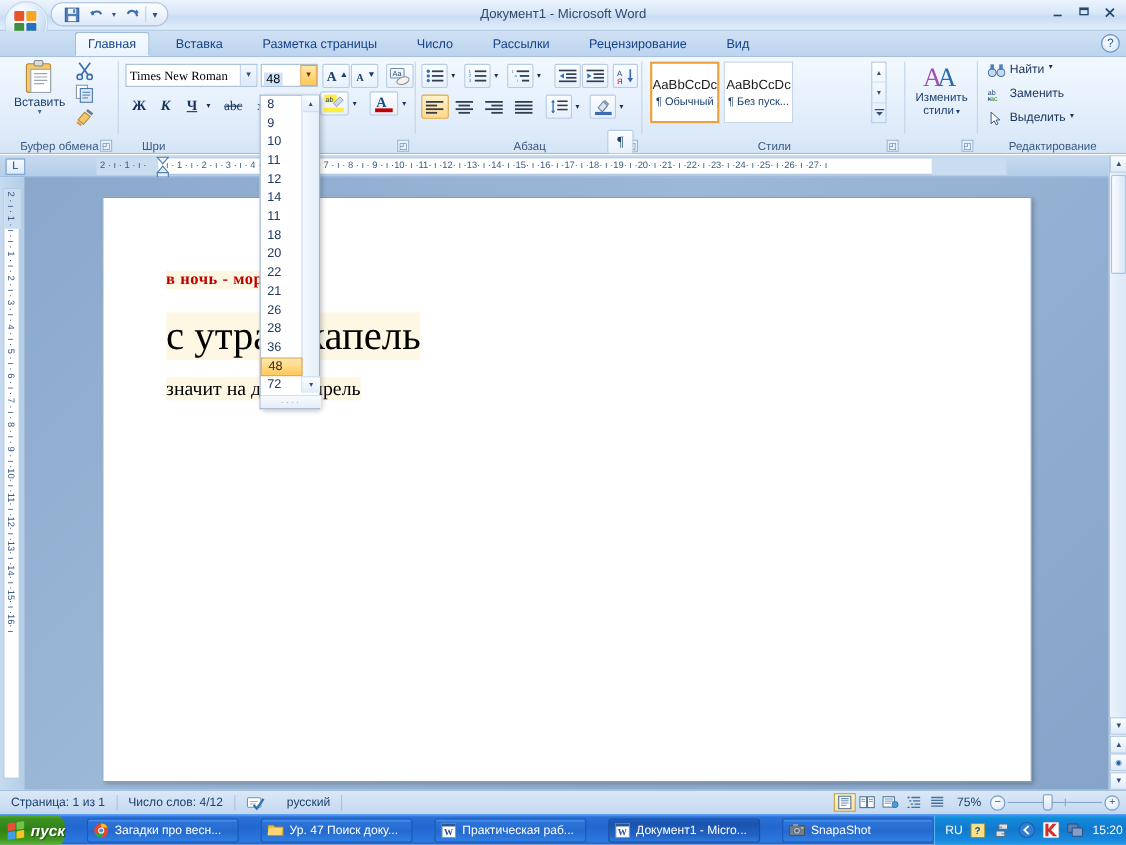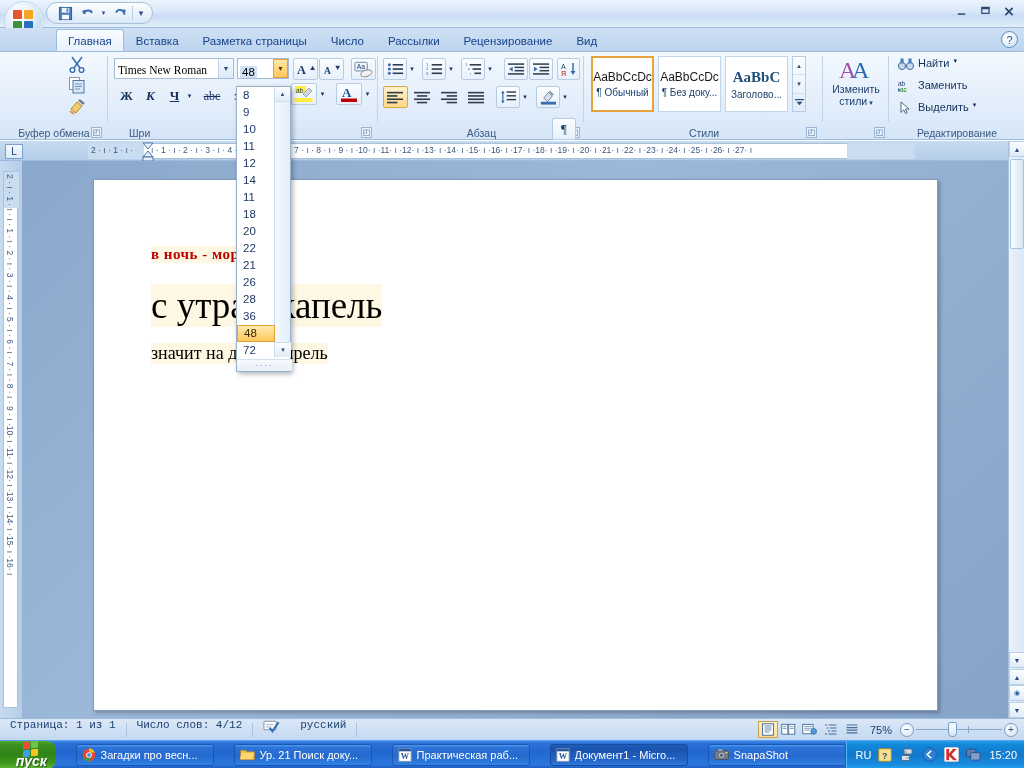--- a/index.html
+++ b/index.html
@@ -48,21 +48,21 @@
   
   .tabstrip {
     position: absolute; left: 0; top: 28px; width: 1024px; height: 24px;
     background: linear-gradient(to bottom,#cfe0f4,#bcd4ee);
     border-bottom: 1px solid #9dbbdc;
     display: flex; align-items: flex-end; padding-left: 56px;
   }
   .tab {
     height: 22px; padding: 0 11px; line-height: 22px;
     font-size: 11.5px; color: #15428b; white-space: nowrap;
-    border: 1px solid transparent; border-bottom: none;
+    border: 1px solid transparent; border-bottom: none; margin-left: 12px;
   }
   .tab.active {
     background: linear-gradient(to bottom,#f6fbff,#eaf3fd);
     border: 1px solid #9dbbdc; border-bottom: 1px solid #eaf3fd;
     border-radius: 3px 3px 0 0; color: #15428b;
   }
   .help-btn { position:absolute; right:6px; top:3px; width:17px; height:17px;
       border-radius:50%; border:1px solid #5f8dc4; color:#1f5699; font-size:11px;
       display:flex; align-items:center; justify-content:center;
       background: radial-gradient(circle at 40% 35%,#ffffff,#cfe2f6); }
@@ -210,21 +210,21 @@
      background:linear-gradient(to bottom,#f7fafd,#e6eef7); border-top:1px solid #d3e0ee;
      display:flex; align-items:center; justify-content:center; color:#7a93ad; font-size:8px; letter-spacing:2px; }
 
   
   .statusbar {
     position: absolute; left: 0; top: 718px; width: 1024px; height: 22px;
     background: linear-gradient(to bottom,#dbe8f7,#c3d8f0);
     border-top: 1px solid #9dbbdc;
     display: flex; align-items: center; font-size: 11px; color: #1c3f6e;
   }
-  .sb-cell { padding: 0 10px; height: 22px; display:flex; gap:5px;font-family:Liberation Mono, monospace; }
+  .sb-cell { padding: 0 10px; height: 22px; display:flex; align-items:center; gap:5px; }
   .sb-div { width:1px; height:14px; background:#a9c3dd; }
   .view-btns { display:flex; align-items:center; gap:1px; margin-left:auto; }
   .view-btn { width:20px; height:17px; display:flex; align-items:center; justify-content:center;
      border:1px solid transparent; }
   .view-btn.active { border:1px solid #c9a14a; background:linear-gradient(to bottom,#fff3d0,#ffdf97); }
   .zoom-label { padding: 0 8px; font-size:11px; color:#1c3f6e; }
   .zoom-slider { width: 118px; height:18px; position:relative; display:flex; align-items:center; }
   .zs-line { position:absolute; left:16px; right:16px; height:1px; background:#8aa8c7; }
   .zs-mid { position:absolute; left:68px; width:1px; height:7px; background:#8aa8c7; }
   .zs-thumb { position:absolute; left:48px; width:9px; height:15px;
@@ -240,21 +240,20 @@
     border-top: 1px solid #5a9ff5;
     display: flex; align-items: center;
   }
   .start-btn {
     width: 84px; height: 28px;
     background: linear-gradient(to bottom,#55ae2e 0%,#3d9120 12%,#2f8216 46%,#41981f 80%,#66bb38 100%);
     border-radius: 0 9px 9px 0;
     display: flex; align-items: center; gap: 5px; padding-left: 7px;
     font-style: italic; font-weight: bold; color: #fff; font-size: 14px;
     text-shadow: 1px 1px 1px rgba(0,0,0,0.45);
-    flex-direction: column;
   }
   .start-flag { width:16px; height:16px; position:relative; }
   .sf { position:absolute; width:7px; height:7px; border-radius:1px; }
   .task-item {
     height: 22px; margin-left: 20px; padding: 0 8px 0 5px; min-width: 138px; max-width: 148px;
     display:flex; align-items:center; gap:5px;
     background: linear-gradient(to bottom,#4e9bf0,#2d74d8 12%,#2569cd 55%,#3181e4);
     border: 1px solid #1b57b5; border-radius: 3px;
     color: #fff; font-size: 11px;
     overflow: hidden; white-space: nowrap;
@@ -273,20 +272,21 @@
   }
   .tray-icon { width:16px; height:16px; display:flex; align-items:center; justify-content:center; }
   .clock { font-size:11px; color:#fff; padding-left:2px; }
 </style>
 </head>
 <body>
 
 <div id="app">
 
   <div class="titlebar">
+    <div class="title-text">Документ1 - Microsoft Word</div>
 
     <div class="office-btn">
       <div class="office-logo">
         <div class="ol-q" style="left:0;top:0;background:#e8552d;"></div>
         <div class="ol-q" style="left:11px;top:0;background:#f5a623;"></div>
         <div class="ol-q" style="left:0;top:11px;background:#3f8f3c;"></div>
         <div class="ol-q" style="left:11px;top:11px;background:#2a6fbb;"></div>
       </div>
     </div>
 
@@ -348,20 +348,32 @@
     <div class="tab">Рассылки</div>
     <div class="tab">Рецензирование</div>
     <div class="tab">Вид</div>
     <div class="help-btn">?</div>
   </div>
 
   <div class="ribbon">
 
     <div class="rgroup" style="left:0; width:108px;">
       <div class="rgroup-body">
+        <div class="paste-big">
+          <div class="paste-icon">
+            <svg width="30" height="32" viewBox="0 0 30 32">
+              <rect x="3" y="4" width="22" height="26" rx="2" fill="#f3c96a" stroke="#b8863a"></rect>
+              <rect x="10" y="1" width="8" height="5" rx="1.5" fill="#dadada" stroke="#8a8a8a"></rect>
+              <rect x="7" y="9" width="18" height="21" fill="#fff" stroke="#9aa6b2"></rect>
+              <path d="M10 13h12M10 16h12M10 19h12M10 22h9" stroke="#9aa6b2" stroke-width="1.1"></path>
+            </svg>
+          </div>
+          <div class="paste-label">Вставить</div>
+          <div class="paste-arrow">▾</div>
+        </div>
 
         <div class="clip-small" style="left:68px; top:3px;">
           <svg width="18" height="18" viewBox="0 0 18 18">
             <path d="M4 2 L12 13 M14 2 L6 13" stroke="#3a6cb0" stroke-width="1.5" fill="none"></path>
             <circle cx="4.5" cy="15" r="2.4" fill="none" stroke="#3a6cb0" stroke-width="1.4"></circle>
             <circle cx="13.5" cy="15" r="2.4" fill="none" stroke="#3a6cb0" stroke-width="1.4"></circle>
           </svg>
         </div>
         <div class="clip-small" style="left:68px; top:24px;">
           <svg width="18" height="18" viewBox="0 0 18 18">
@@ -609,25 +621,21 @@
       </div>
 
     <div class="rgroup" style="left:585px; width:238px;">
       <div class="rgroup-body">
         <div class="style-card sel" style="left:6px;">
           <div class="style-sample">AaBbCcDc</div>
           <div class="style-name">¶ Обычный</div>
         </div>
         <div class="style-card" style="left:73px;">
           <div class="style-sample">AaBbCcDc</div>
-          <div class="style-name">¶ Без доку...</div>
-        </div>
-        <div class="style-card" style="left:140px;">
-          <div class="style-sample h1">AaBbC</div>
-          <div class="style-name">Заголово...</div>
+          <div class="style-name">¶ Без пуск...</div>
         </div>
         <div class="gallery-scroll" style="left:207px;">
           <div class="gs-part">▴</div>
           <div class="gs-part">▾</div>
           <div class="gs-part" style="border-bottom:none;">
             <svg width="9" height="7" viewBox="0 0 9 7">
               <rect x="0" y="0" width="9" height="1.2" fill="#2c4f7c"></rect>
               <path d="M1.5 2.8 L4.5 6.2 L7.5 2.8 Z" fill="#2c4f7c"></path>
             </svg>
           </div>
@@ -837,21 +845,21 @@
           <circle cx="8" cy="8" r="2.2" fill="#4a90d9"></circle>
       </svg>
       <span class="task-label">Загадки про весн...</span>
     </div>
 
     <div class="task-item">
       <svg width="15" height="13" viewBox="0 0 16 14">
         <path d="M0.6 2.4 h5.5 l1.4 1.6 h8 v8.6 h-14.9 z" fill="#f0b93b" stroke="#b8812a" stroke-width="0.7"></path>
         <path d="M1.4 5 h13.4 l-1.6 7 h-13.2 z" fill="#fbd572"></path>
       </svg>
-      <span class="task-label">Ур. 21 Поиск доку...</span>
+      <span class="task-label">Ур. 47 Поиск доку...</span>
     </div>
 
     <div class="task-item">
       <svg width="14" height="14" viewBox="0 0 16 16">
         <rect x="1" y="0.8" width="14" height="14.4" fill="#fff" stroke="#8a9aab"></rect>
         <rect x="1" y="0.8" width="14" height="3" fill="#2b5797"></rect>
         <text x="3" y="12.5" font-family="Liberation Serif, serif" font-size="9.5" font-weight="bold" fill="#2b5797">W</text>
       </svg>
       <span class="task-label">Практическая раб...</span>
     </div>

